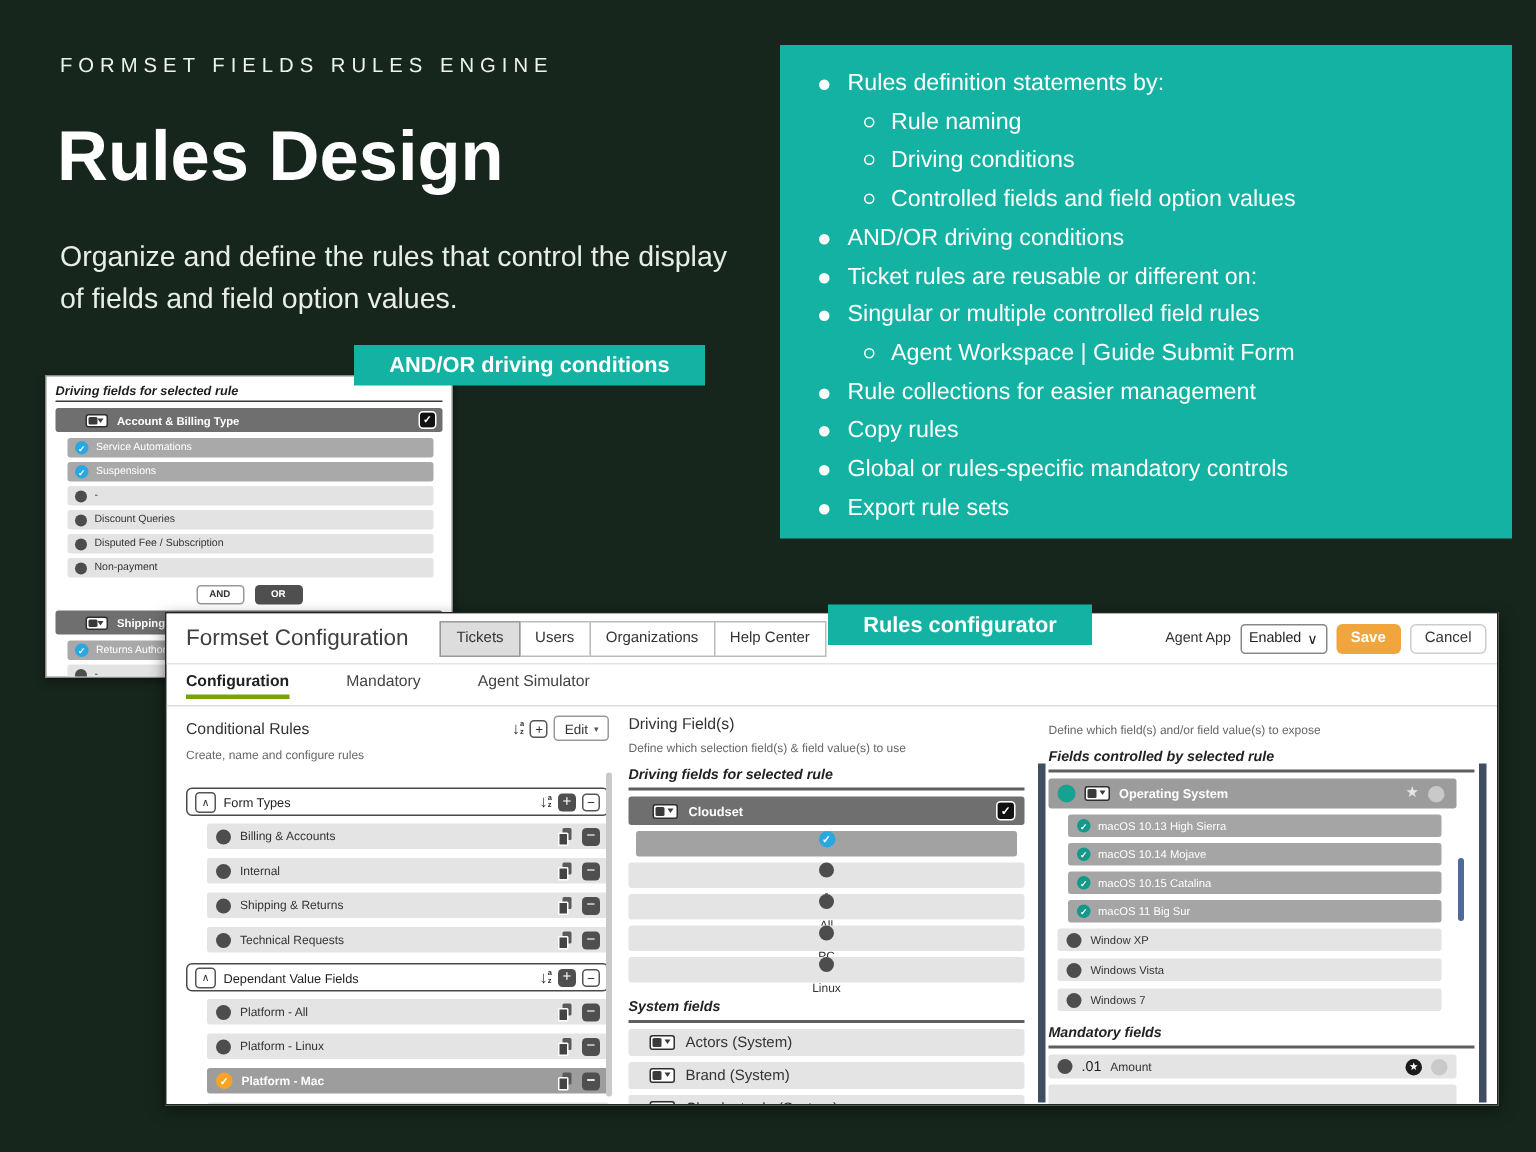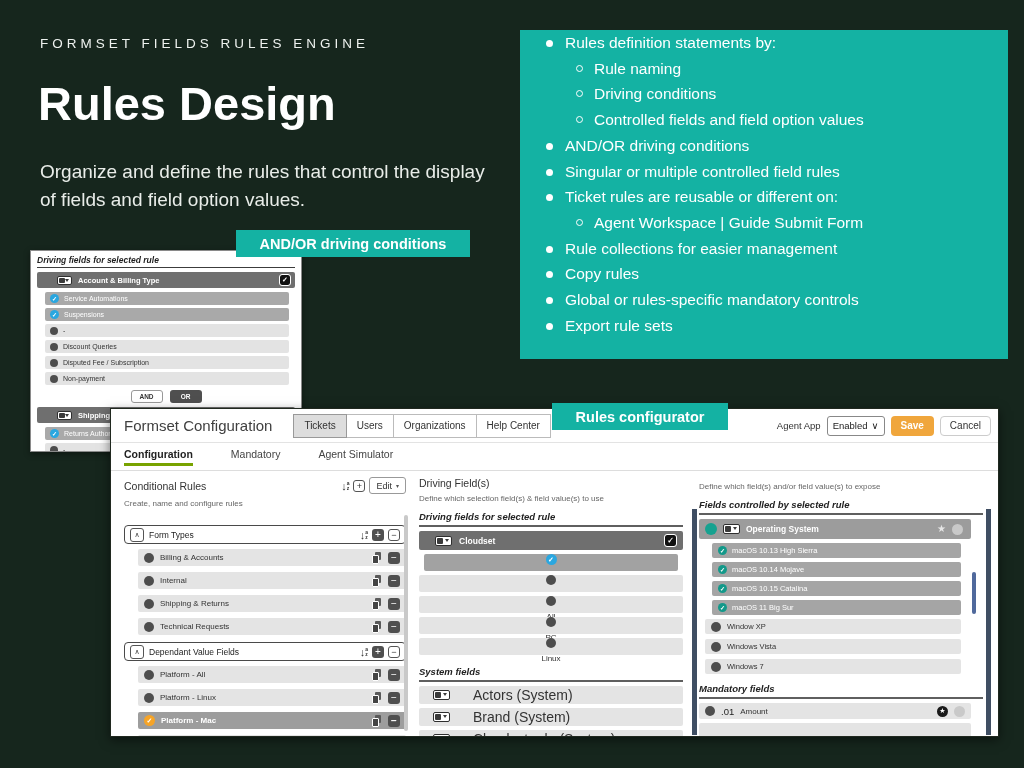--- a/index.html
+++ b/index.html
@@ -9,21 +9,21 @@
   
   .eyebrow{position:absolute;left:40px;top:36px;font-size:13.5px;letter-spacing:4px;
            color:#eef2ef;font-weight:500;}
   .slide-title{position:absolute;left:38px;top:76px;font-size:47px;font-weight:bold;
                color:#ffffff;letter-spacing:0;}
   .slide-desc{position:absolute;left:40px;top:158px;width:452px;font-size:19px;
               line-height:27.5px;color:#e9ede9;}
 
   
   .teal-panel{position:absolute;left:520px;top:30px;width:488px;height:329px;
-              background:#14b2a3;z-index:1;box-sizing:border-box;}
+              background:#14b2a3;z-index:1;padding-top:13px;box-sizing:border-box;}
   .tl-item{position:relative;padding-left:45px;line-height:25.7px;font-size:15.5px;
            color:#fff;white-space:nowrap;}
   .tl-item.lvl2{padding-left:74px;}
   .tl-item .b{position:absolute;left:26px;top:10px;width:7px;height:7px;border-radius:50%;
               background:#fff;}
   .tl-item.lvl2 .b{left:56px;background:transparent;border:1.6px solid #fff;
                    width:5px;height:5px;top:9px;}
 
   
   .badge{position:absolute;background:#14b2a3;color:#fff;font-weight:bold;font-size:14.5px;
@@ -142,21 +142,21 @@
   .drow{height:19px;background:#6f6f6f;border-radius:2px;display:flex;align-items:center;
         gap:7px;padding:0 7px 0 16px;margin-top:4px;}
   .drow .lbl{font-size:8.5px;font-weight:bold;color:#fff;}
   .vrows{margin-top:4px;display:flex;flex-direction:column;gap:4px;}
   .vrow{height:17px;border-radius:2px;background:#e4e4e4;display:flex;align-items:center;
         gap:6px;padding:0 6px;font-size:8px;color:#333;flex-direction:column;}
   .vrow.sel{background:#a2a2a2;color:#fff;margin-right:5px;margin-left:5px;}
   .sys-title{margin-top:11px;}
   .srows{margin-top:4px;display:flex;flex-direction:column;gap:4px;}
   .srow{height:18px;border-radius:2px;background:#e4e4e4;display:flex;align-items:center;
-        gap:23px;padding:0 6px 0 14px;font-size:14px;color:#333;}
+        gap:7px;padding:0 6px 0 14px;font-size:10px;color:#333;}
 
   .col-right{left:588px;width:284px;}
   .orow{height:20px;background:#9c9c9c;border-radius:2px;display:flex;align-items:center;
         gap:6px;padding:0 8px 0 6px;margin-top:4px;width:272px;box-sizing:border-box;}
   .orow .lbl{font-size:8.5px;font-weight:bold;color:#fff;}
   .mac-rows{margin:4px 22px 0 13px;display:flex;flex-direction:column;gap:4px;}
   .mac-row{height:15px;border-radius:2px;background:#a5a5a5;display:flex;align-items:center;
            gap:5px;padding:0 6px;font-size:7.5px;color:#fff;}
   .win-rows{margin:4px 22px 0 6px;display:flex;flex-direction:column;gap:5px;}
   .win-row{height:15px;border-radius:2px;background:#e4e4e4;display:flex;align-items:center;
@@ -181,22 +181,22 @@
 <div class="eyebrow">FORMSET FIELDS RULES ENGINE</div>
 <div class="slide-title">Rules Design</div>
 <div class="slide-desc">Organize and define the rules that control the display of fields and field option values.</div>
 
 <div class="teal-panel">
   <div class="tl-item lvl1"><span class="b"></span><span>Rules definition statements by:</span></div>
   <div class="tl-item lvl2"><span class="b"></span><span>Rule naming</span></div>
   <div class="tl-item lvl2"><span class="b"></span><span>Driving conditions</span></div>
   <div class="tl-item lvl2"><span class="b"></span><span>Controlled fields and field option values</span></div>
   <div class="tl-item lvl1"><span class="b"></span><span>AND/OR driving conditions</span></div>
+  <div class="tl-item lvl1"><span class="b"></span><span>Ticket rules are reusable or different on:</span></div>
   <div class="tl-item lvl1"><span class="b"></span><span>Singular or multiple controlled field rules</span></div>
-  <div class="tl-item lvl1"><span class="b"></span><span>Ticket rules are reusable or different on:</span></div>
   <div class="tl-item lvl2"><span class="b"></span><span>Agent Workspace | Guide Submit Form</span></div>
   <div class="tl-item lvl1"><span class="b"></span><span>Rule collections for easier management</span></div>
   <div class="tl-item lvl1"><span class="b"></span><span>Copy rules</span></div>
   <div class="tl-item lvl1"><span class="b"></span><span>Global or rules-specific mandatory controls</span></div>
   <div class="tl-item lvl1"><span class="b"></span><span>Export rule sets</span></div>
 </div>
 
 <div class="badge badge-driving">AND/OR driving conditions</div>
 <div class="badge badge-config">Rules configurator</div>
 

